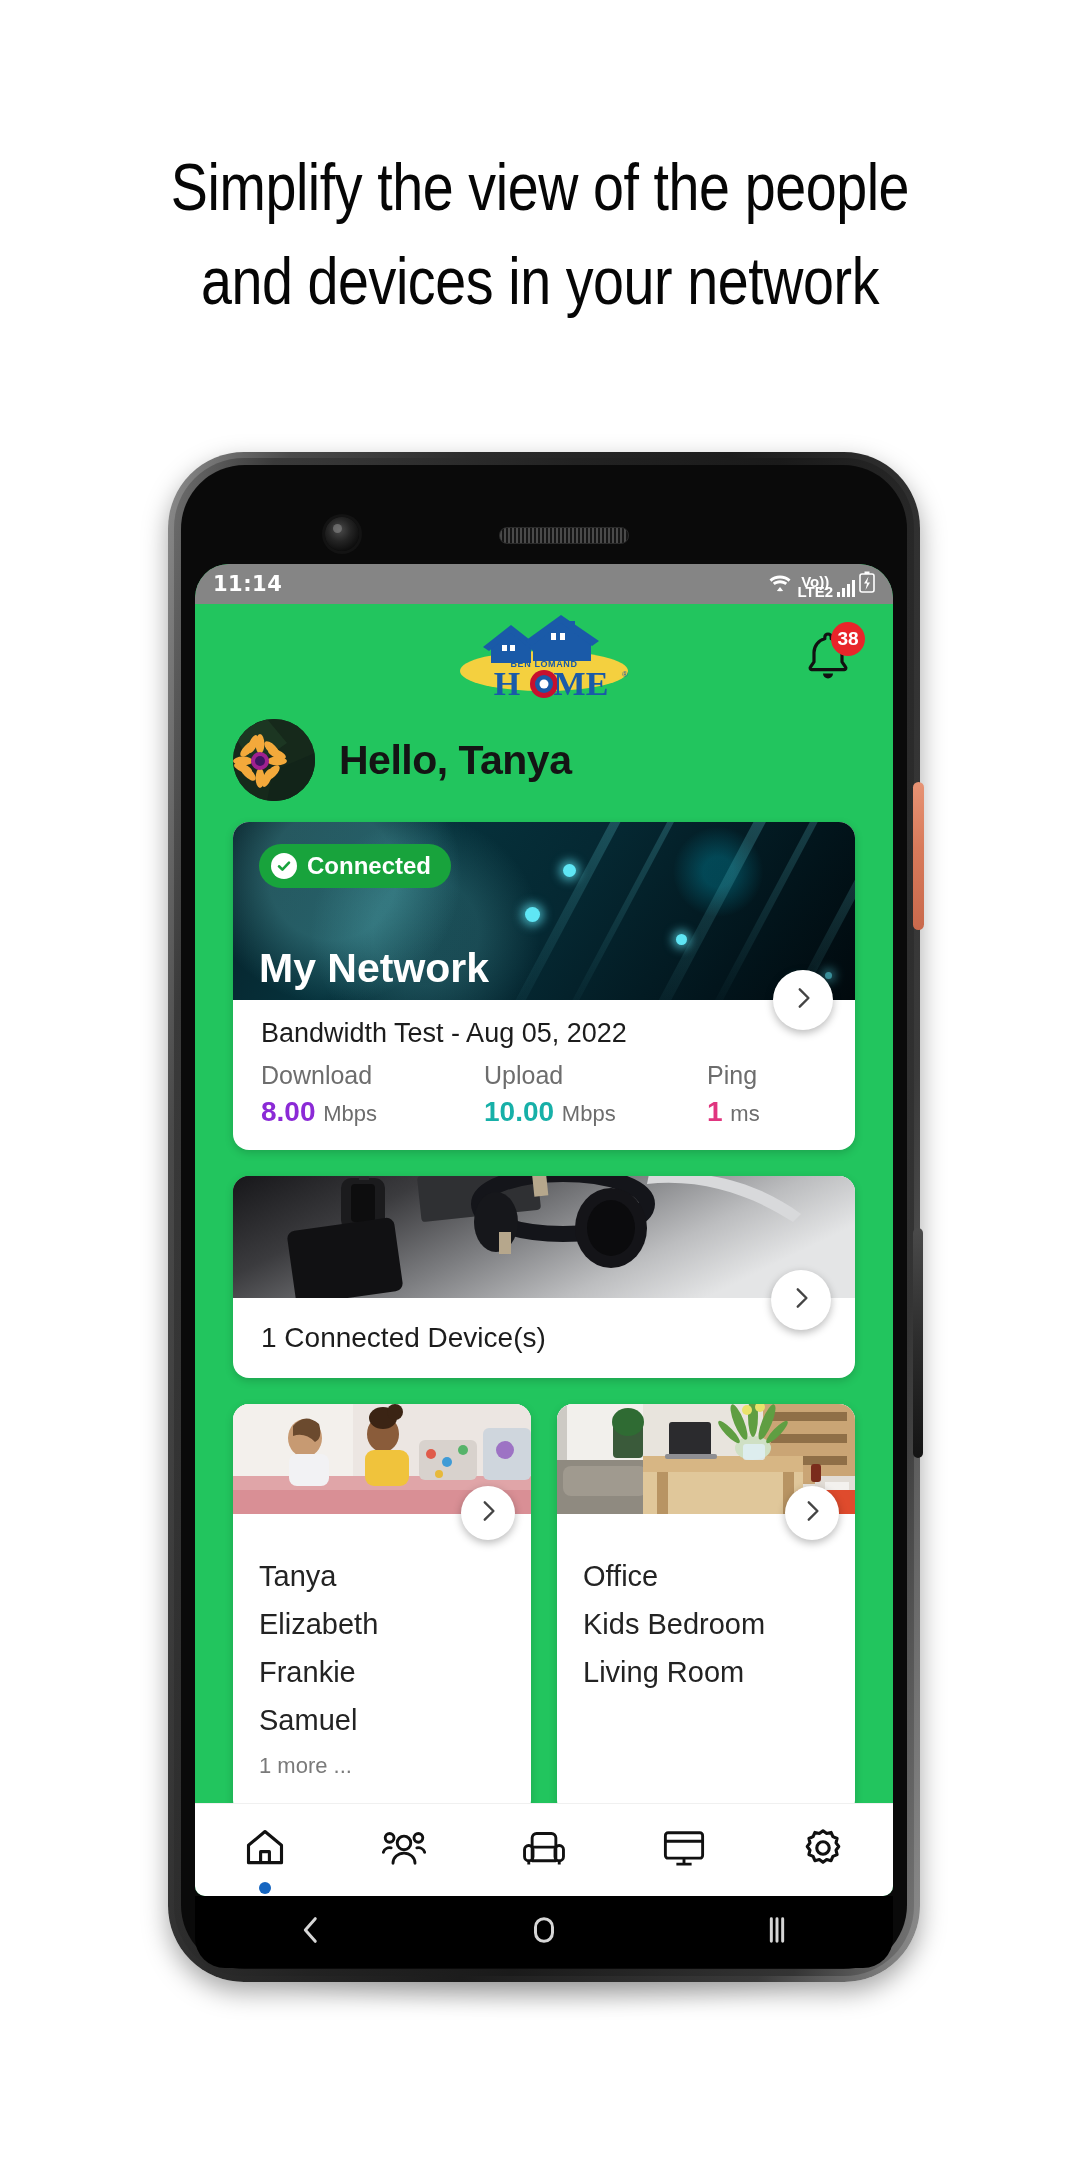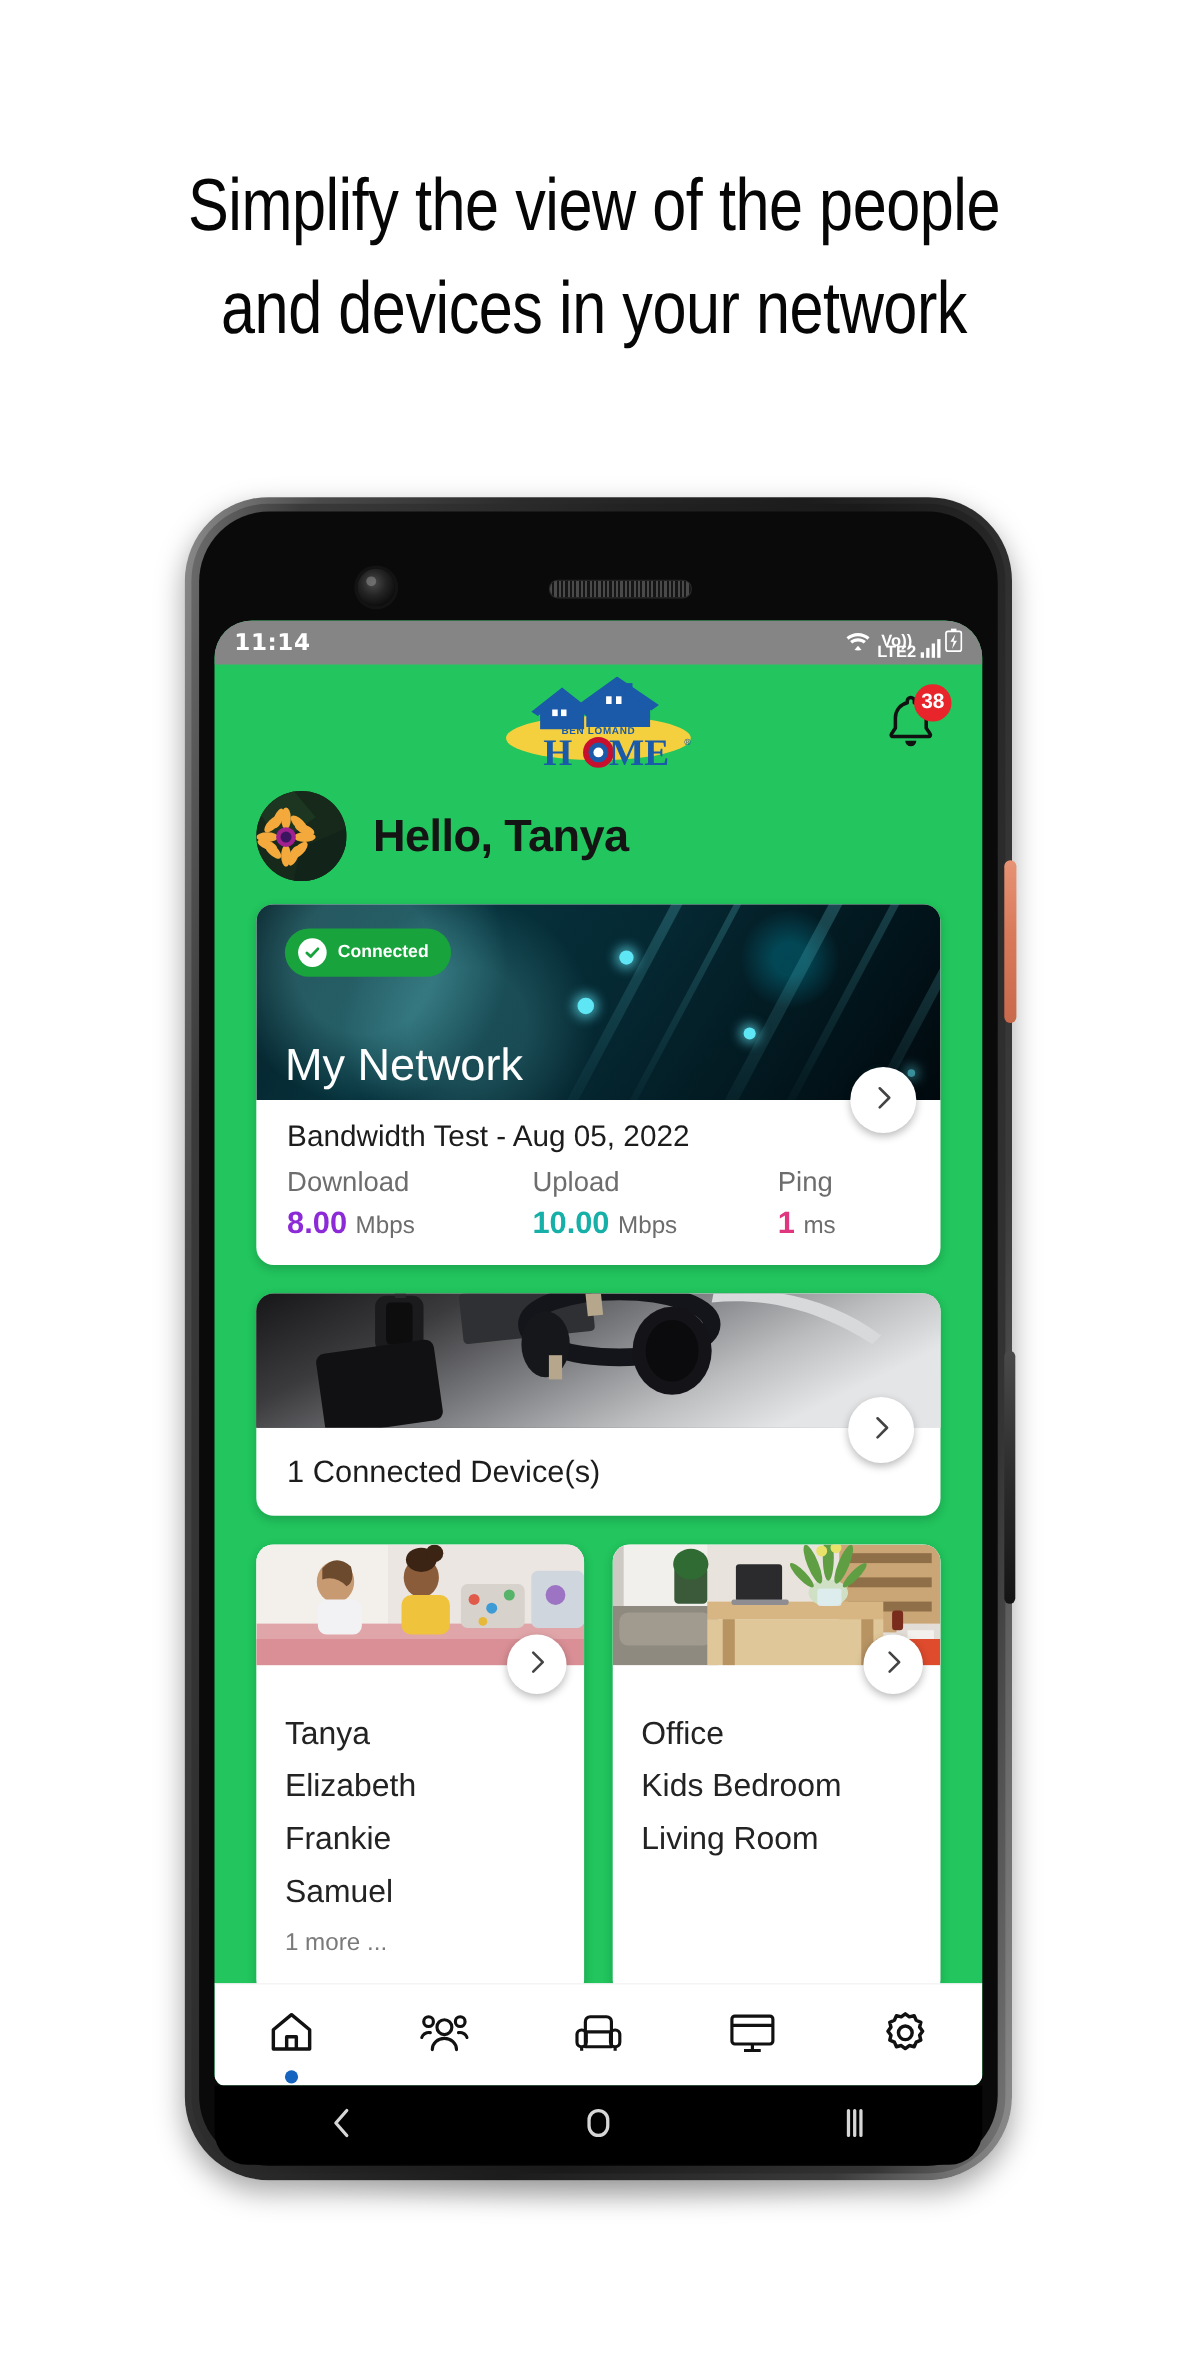--- a/index.html
+++ b/index.html
@@ -132,23 +132,23 @@
   .mynet-img .streak{position:absolute;background:linear-gradient(180deg,rgba(110,230,240,.25),rgba(110,230,240,0));transform:rotate(28deg);}
   .dotglow{position:absolute;border-radius:50%;background:#5fe6f5;box-shadow:0 0 10px 4px rgba(95,230,245,.6);}
   .badge-connected{
     position:absolute;left:26px;top:22px;height:44px;border-radius:22px;background:#18a33c;
     display:flex;align-items:center;gap:10px;padding:0 20px 0 12px;
   }
   .badge-connected .tick{
     width:26px;height:26px;border-radius:50%;background:#fff;display:flex;align-items:center;justify-content:center;
   }
   .badge-connected .tick svg{width:16px;height:16px;}
-  .badge-connected span{color:#fff;font-size:16px;font-weight:700;}
+  .badge-connected span{color:#fff;font-size:24px;font-weight:700;}
   .mynet-title{
-    position:absolute;left:26px;bottom:8px;color:#fff;font-size:41px;font-weight:400;
+    position:absolute;left:26px;bottom:8px;color:#fff;font-size:41px;font-weight:700;
   }
   .bw{padding:18px 28px 22px 28px;}
   .bw-date{font-size:27px;color:#1c1c1c;margin-bottom:12px;}
   .bw-row{display:flex;}
   .bw-col{flex:1;}
   .bw-col:nth-child(3){flex:0 0 120px;}
   .bw-lbl{font-size:25px;color:#6d6d6d;margin-bottom:6px;}
   .bw-val{font-size:28px;font-weight:700;}
   .bw-unit{font-size:22px;color:#6d6d6d;font-weight:400;}
 

